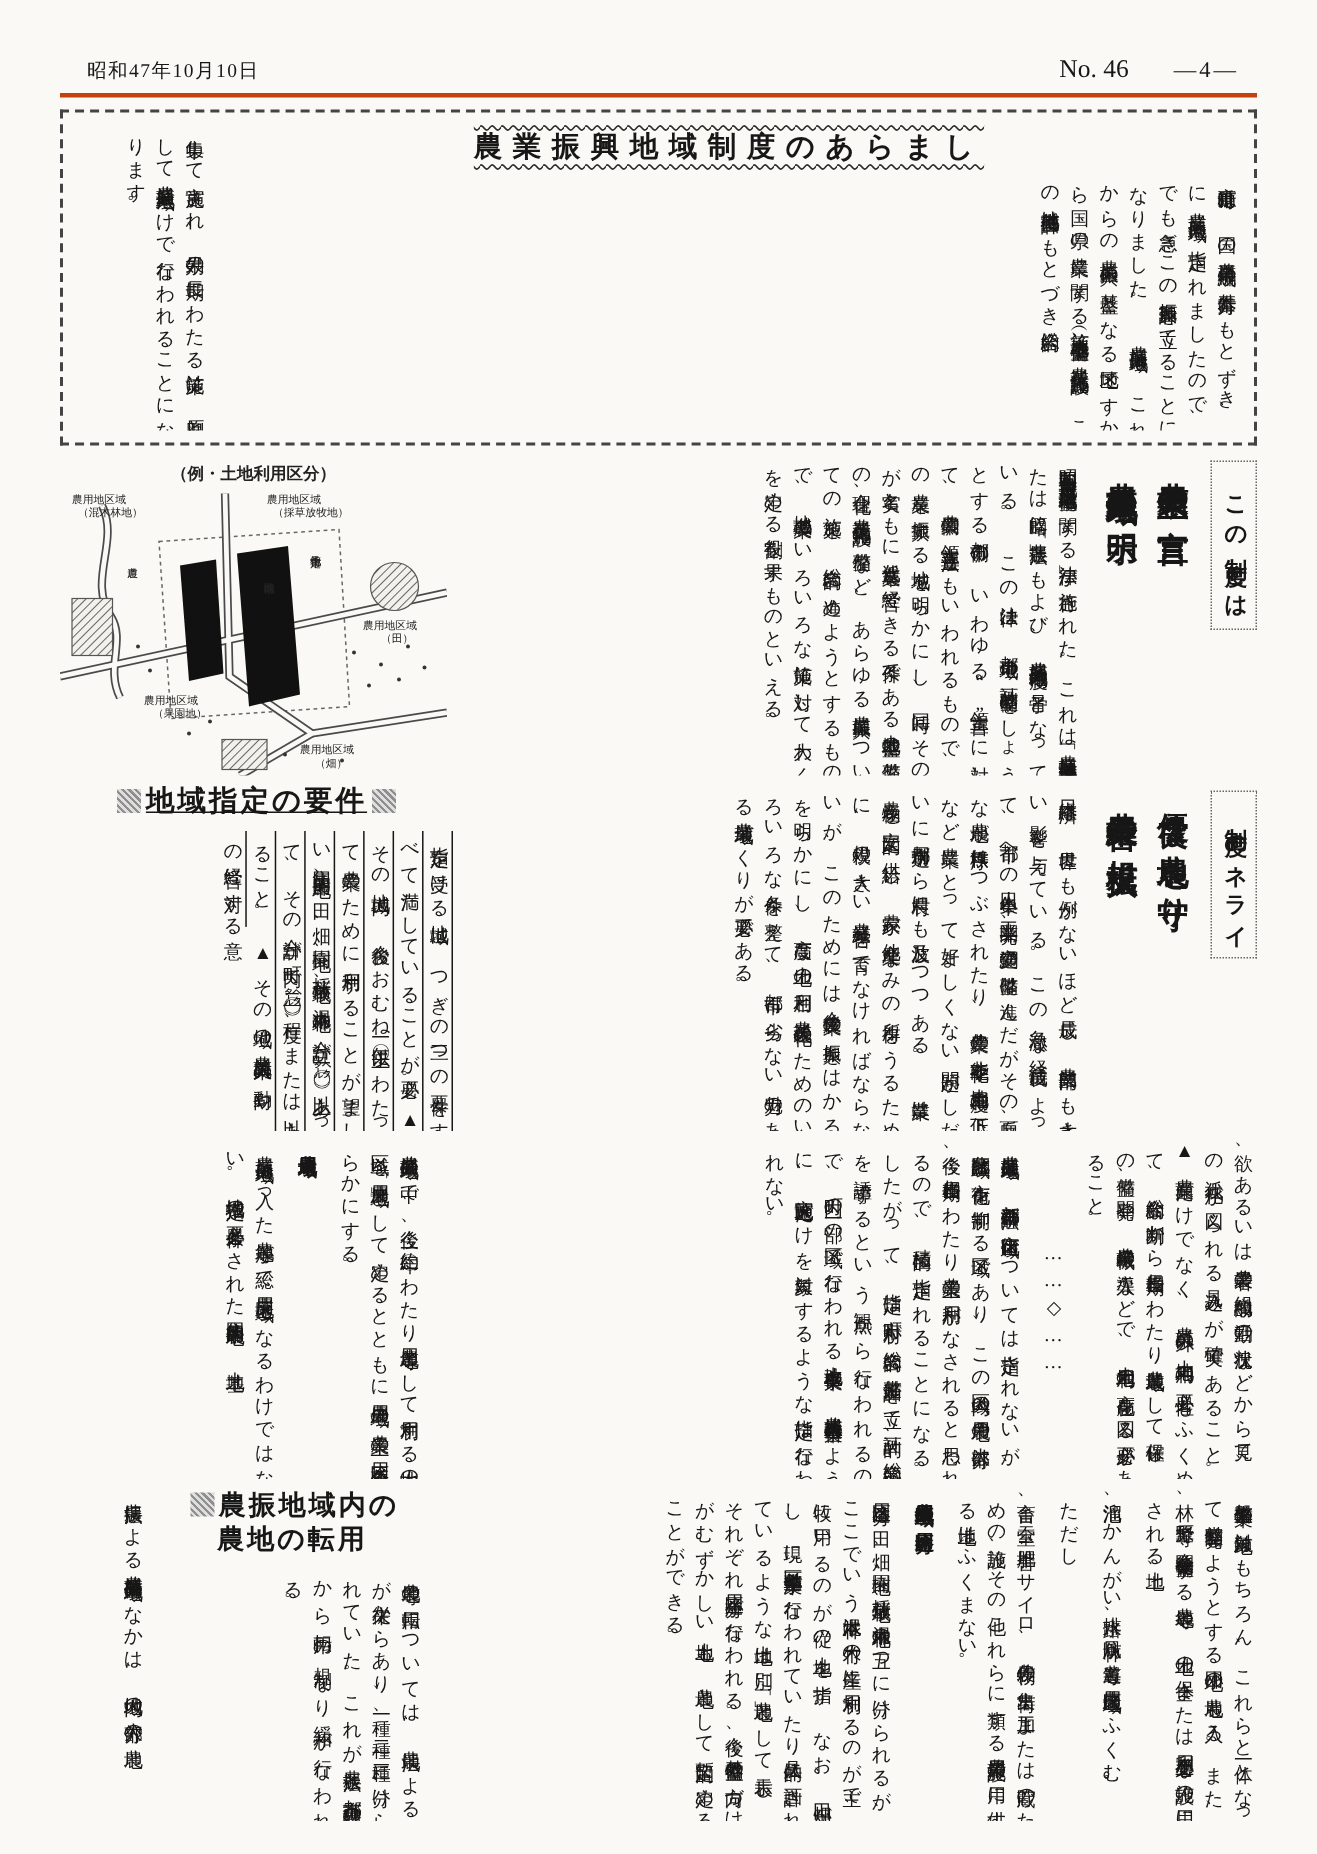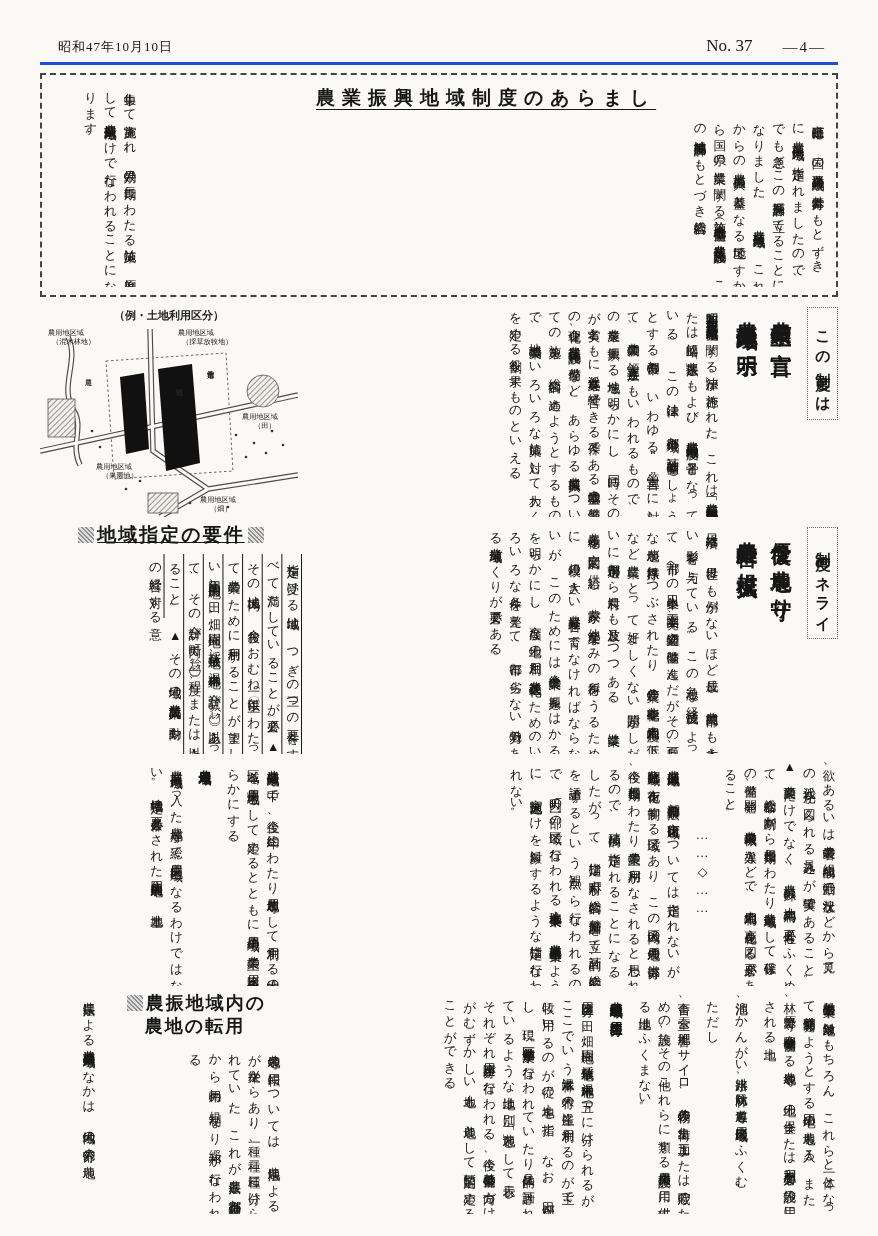--- a/index.html
+++ b/index.html
@@ -5,21 +5,21 @@
   html,body{margin:0;padding:0;background:#888;}
   .page{
     position:relative;width:878px;height:1236px;margin:0 auto;
     background:#faf9f5;color:#171717;box-sizing:border-box;
     padding:36px 40px 20px 40px;
     font-family:"Liberation Serif","DejaVu Serif",serif;
     overflow:hidden;
   }
   
   .hdr{display:flex;align-items:flex-end;justify-content:space-between;
-       padding:0 12px 6px 18px;border-bottom:3px solid #1d4ed8;}
+       padding:0 12px 6px 18px;border-bottom:3px solid #c2410c;}
   .hdr-date{font-size:13px;letter-spacing:1px;}
   .hdr-title{font-size:27px;font-weight:600;letter-spacing:.55em;text-indent:.3em;}
   .hdr-right{display:flex;gap:30px;align-items:flex-end;}
   .hdr-issue{font-size:17px;}
   .hdr-page{font-size:15px;letter-spacing:2px;}
   
   .v{writing-mode:vertical-rl;text-orientation:upright;}
   .body-v{font-size:12.6px;line-height:1.56;letter-spacing:.8px;height:100%;
           overflow:hidden;text-align:justify;}
   .body-v p{margin:0;}
@@ -39,21 +39,21 @@
             font-family:"Liberation Sans","DejaVu Sans",sans-serif;}
   .headline .l1{font-size:61px;font-weight:800;letter-spacing:2px;line-height:1.05;}
   .headline .l2,.headline .l3{font-size:37px;font-weight:800;letter-spacing:4px;line-height:1.25;margin-top:10px;}
   
   .intro-box{flex:1;border:2px dashed #444;display:flex;padding:8px 9px;box-sizing:border-box;gap:6px;}
   .intro-tail{width:88px;flex:none;}
   .intro-main{flex:1;display:flex;flex-direction:column;min-width:0;}
   .intro-title{align-self:center;font-size:19px;font-weight:700;letter-spacing:7px;
                text-decoration-line:underline overline;text-decoration-style:wavy;
                text-decoration-color:#2b2b2b;text-decoration-thickness:1px;
-               text-underline-offset:5px;margin:2px 0 4px 0;text-decoration:underline;}
+               text-underline-offset:5px;margin:2px 0 4px 0;}
   .intro-body{flex:1;min-height:0;}
   
   .tag-box{flex:none;align-self:flex-start;border:1.5px dotted #666;
            font-size:15px;font-weight:700;letter-spacing:3px;
            padding:12px 5px;margin-top:4px;}
   
   .vhead{flex:none;font-size:21px;font-weight:700;line-height:1.62;
          letter-spacing:1.5px;padding-top:2px;
          font-family:"Liberation Sans","DejaVu Sans",sans-serif;}
   .vhead div{display:block;}
@@ -73,21 +73,21 @@
   .vtext{writing-mode:vertical-rl;text-orientation:upright;}
 </style>
 </head>
 <body>
 
 <div class="page">
 
   <div class="hdr">
     <span class="hdr-date">昭和47年10月10日</span>
     <span class="hdr-right">
-      <span class="hdr-issue">No. 37</span>
+      <span class="hdr-issue">No. 46</span>
       <span class="hdr-page">—4—</span>
     </span>
   </div>
 
   <div class="row row-top">
     <div class="intro-box">
       <div class="intro-tail v body-v">集中して実施され、効果の長期にわたる施策は、原則として農業振興地域だけで行なわれることになります。</div>
       <div class="intro-main">
         <div class="intro-title">農業振興地域制度のあらまし</div>
         <div class="intro-body v body-v">高千穂町は、国の農業再編成の基本方針にもとずき、昭和四十七年度に農業振興地域に指定されましたので、町でも急ぎこの振興計画を立てることになりました。　農業振興地域は、これからの農業振興の基盤となる地区ですから国、県の農業に関する施策（土地基盤整備、農業近代化施設）は、この地域整備計画にもとづき総合的に</div>

